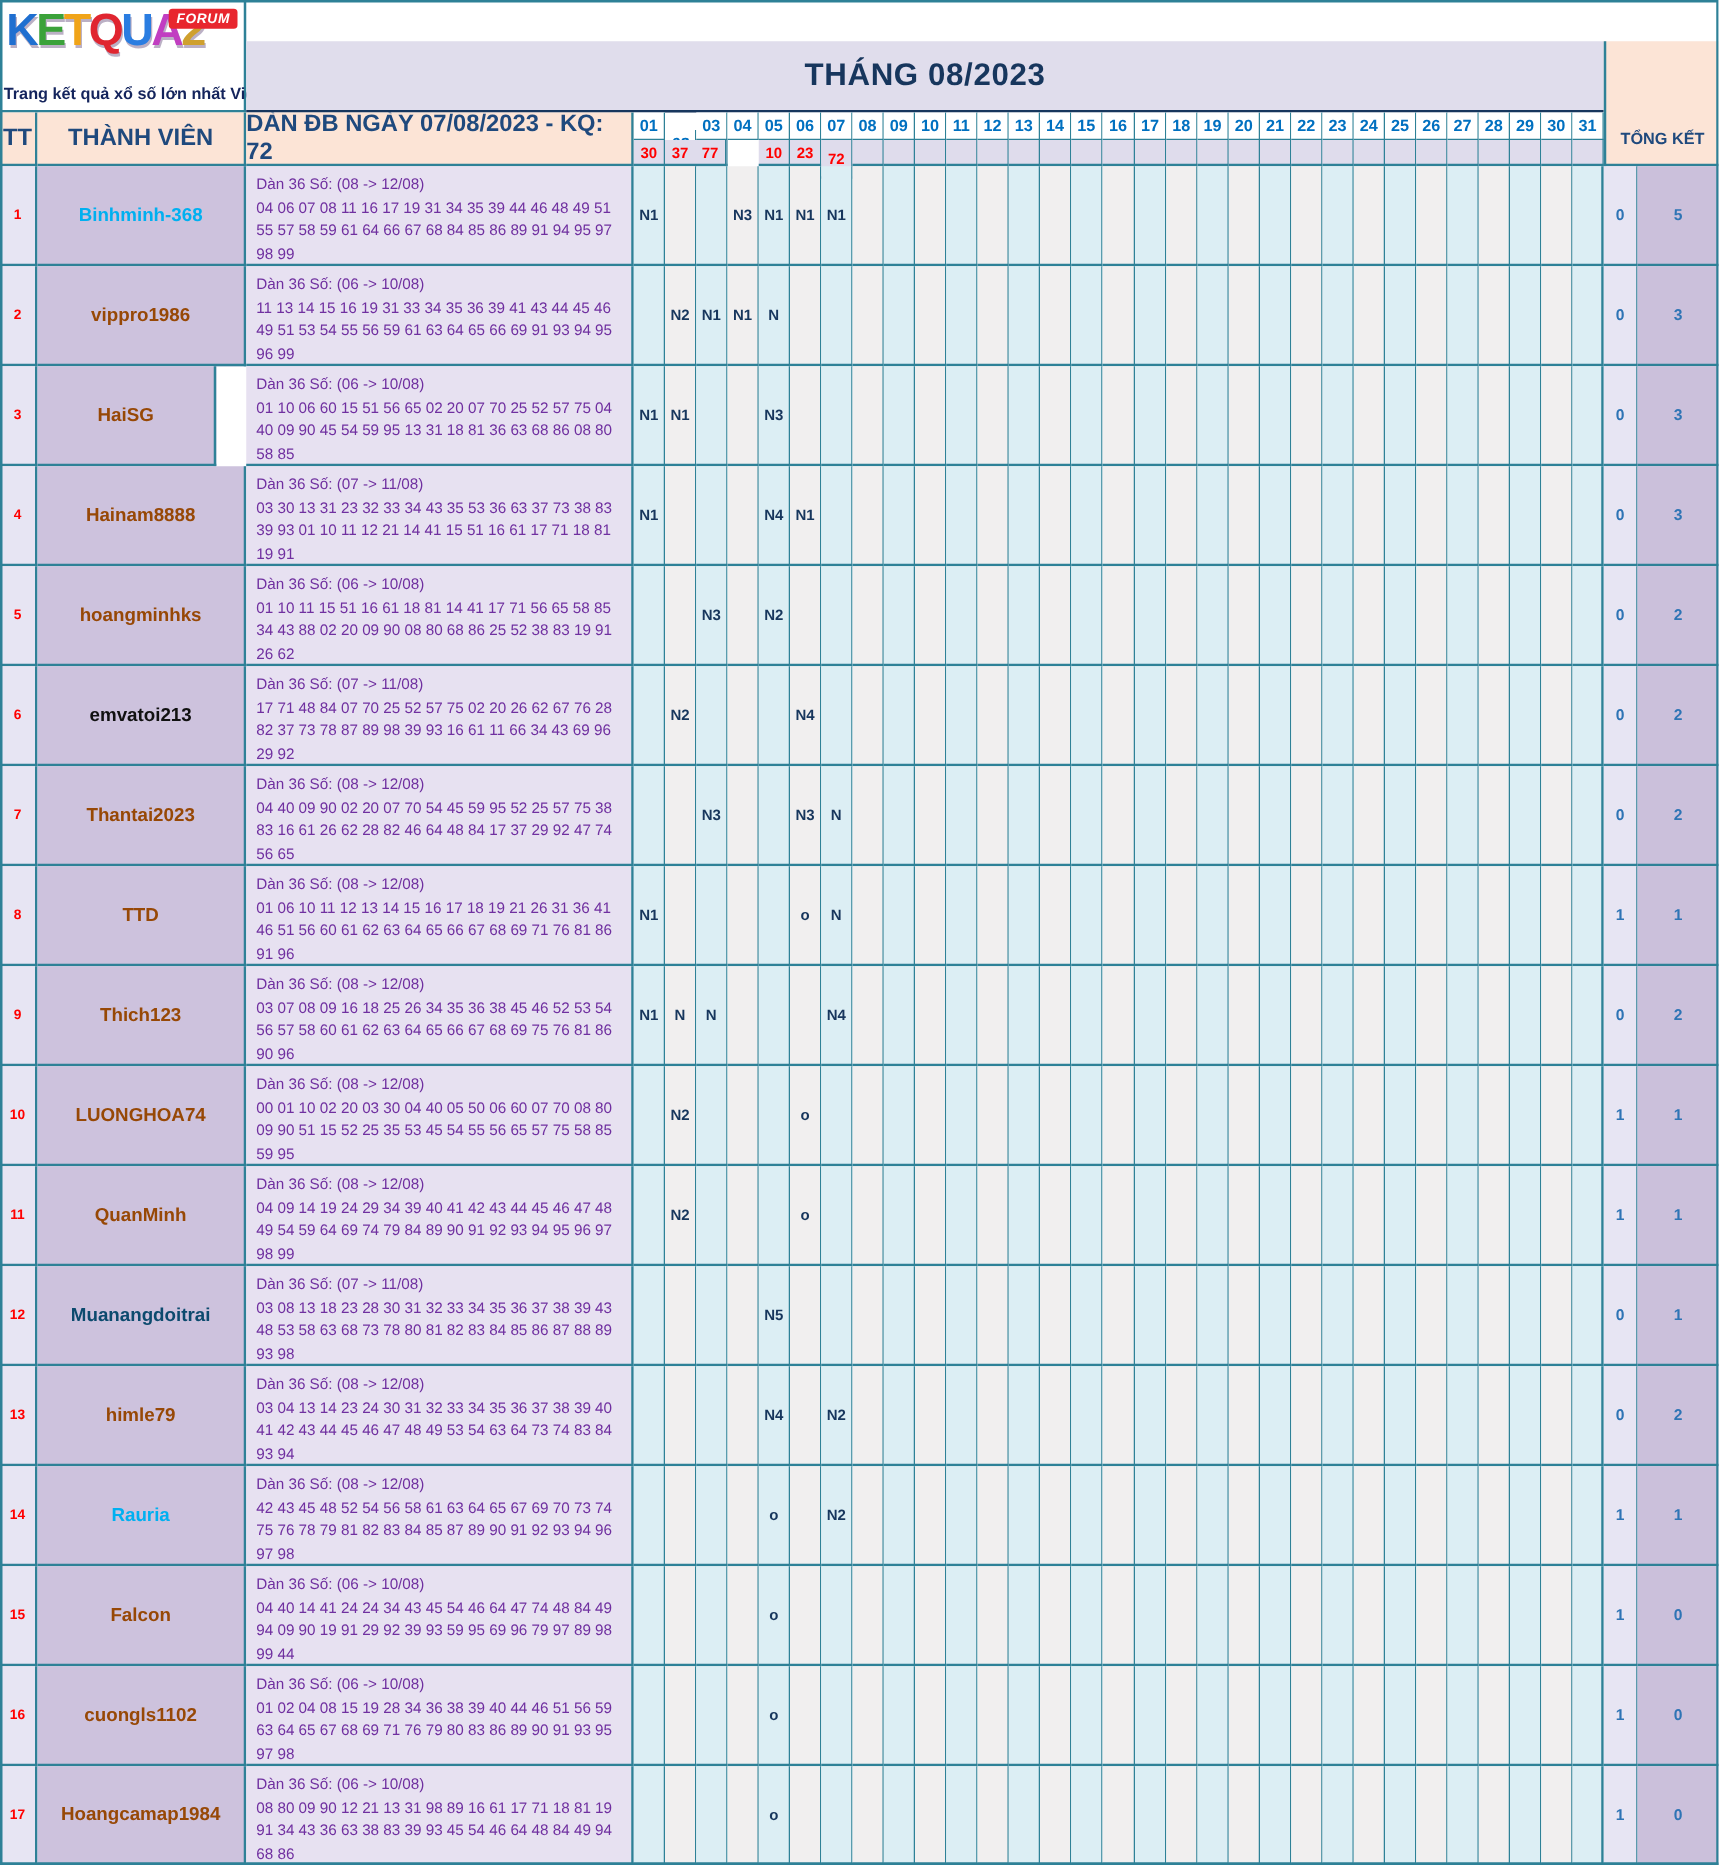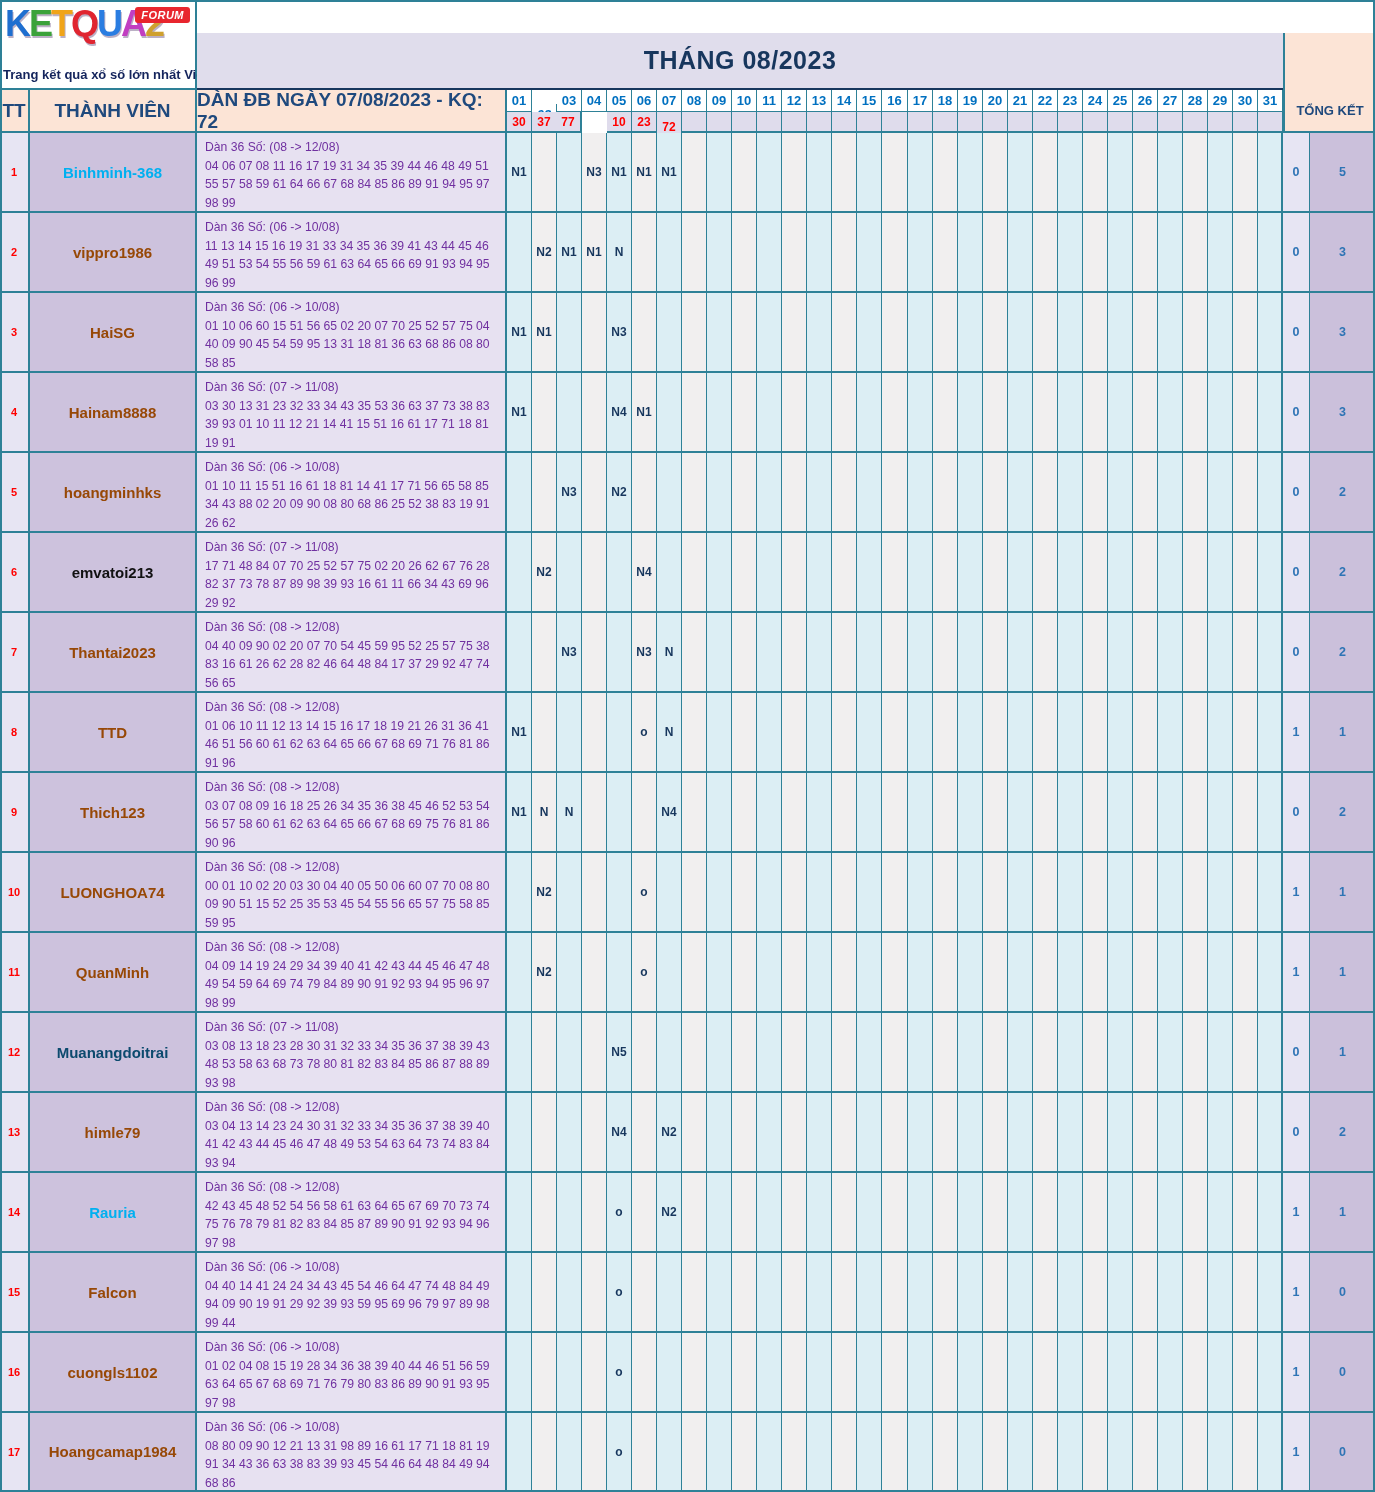--- a/index.html
+++ b/index.html
@@ -201,21 +201,21 @@
     <div class="cell c-day odd" style="left: 1108px; top: 213px; width: 25px; height: 80px;"></div>
     <div class="cell c-day even" style="left: 1133px; top: 213px; width: 25px; height: 80px;"></div>
     <div class="cell c-day odd" style="left: 1158px; top: 213px; width: 25px; height: 80px;"></div>
     <div class="cell c-day even" style="left: 1183px; top: 213px; width: 25px; height: 80px;"></div>
     <div class="cell c-day odd" style="left: 1208px; top: 213px; width: 25px; height: 80px;"></div>
     <div class="cell c-day even" style="left: 1233px; top: 213px; width: 25px; height: 80px;"></div>
     <div class="cell c-day odd" style="left: 1258px; top: 213px; width: 25px; height: 80px; border-right-width: 2px;"></div>
     <div class="cell c-tk1" style="left: 1283px; top: 213px; width: 27px; height: 80px;">0</div>
     <div class="cell c-tk2" style="left: 1310px; top: 213px; width: 65px; height: 80px;">3</div>
     <div class="cell c-tt" style="left: 0px; top: 293px; width: 30px; height: 80px;">3</div>
-    <div class="cell c-member" style="left: 30px; top: 293px; width: 167px; height: 80px; color: rgb(151, 72, 6);">HaiSG</div>
+    <div class="cell c-member" style="left: 30px; top: 293px; width: 143px; height: 80px; color: rgb(151, 72, 6);">HaiSG</div>
     <div class="cell c-dan" style="left: 197px; top: 293px; width: 310px; height: 80px;">
       <div class="dan-title">Dàn 36 Số: (06 -&gt; 10/08)</div>
       <div class="dan-numbers">01 10 06 60 15 51 56 65 02 20 07 70 25 52 57 75 04 40 09 90 45 54 59 95 13 31 18 81 36 63 68 86 08 80 58 85</div>
     </div>
     <div class="cell c-day odd" style="left: 507px; top: 293px; width: 25px; height: 80px;">N1</div>
     <div class="cell c-day even" style="left: 532px; top: 293px; width: 25px; height: 80px;">N1</div>
     <div class="cell c-day odd" style="left: 557px; top: 293px; width: 25px; height: 80px;"></div>
     <div class="cell c-day even" style="left: 582px; top: 293px; width: 25px; height: 80px;"></div>
     <div class="cell c-day odd" style="left: 607px; top: 293px; width: 25px; height: 80px;">N3</div>
     <div class="cell c-day even" style="left: 632px; top: 293px; width: 25px; height: 80px;"></div>

